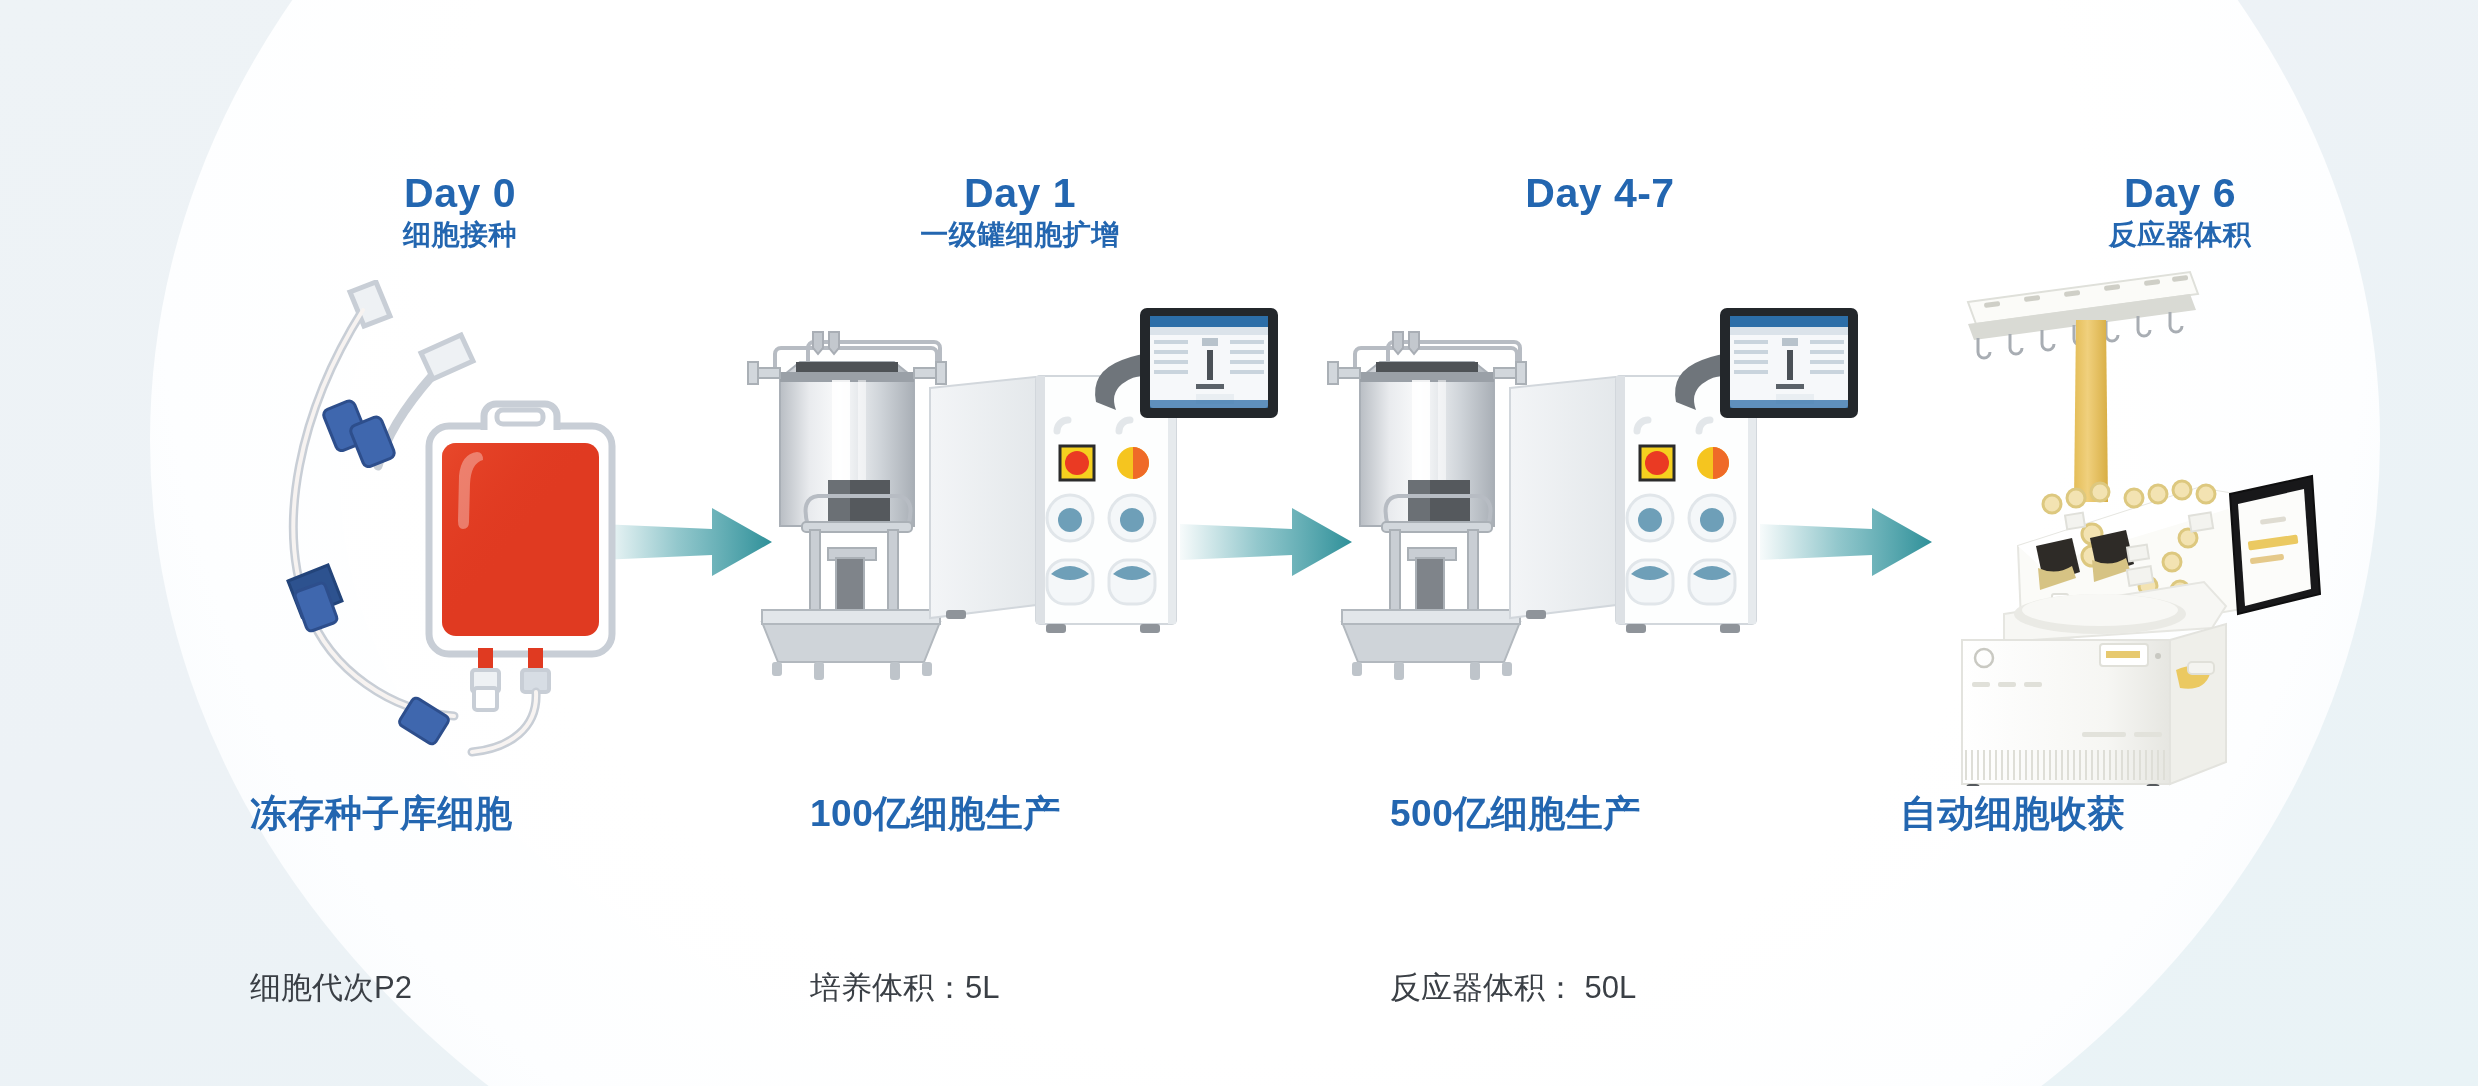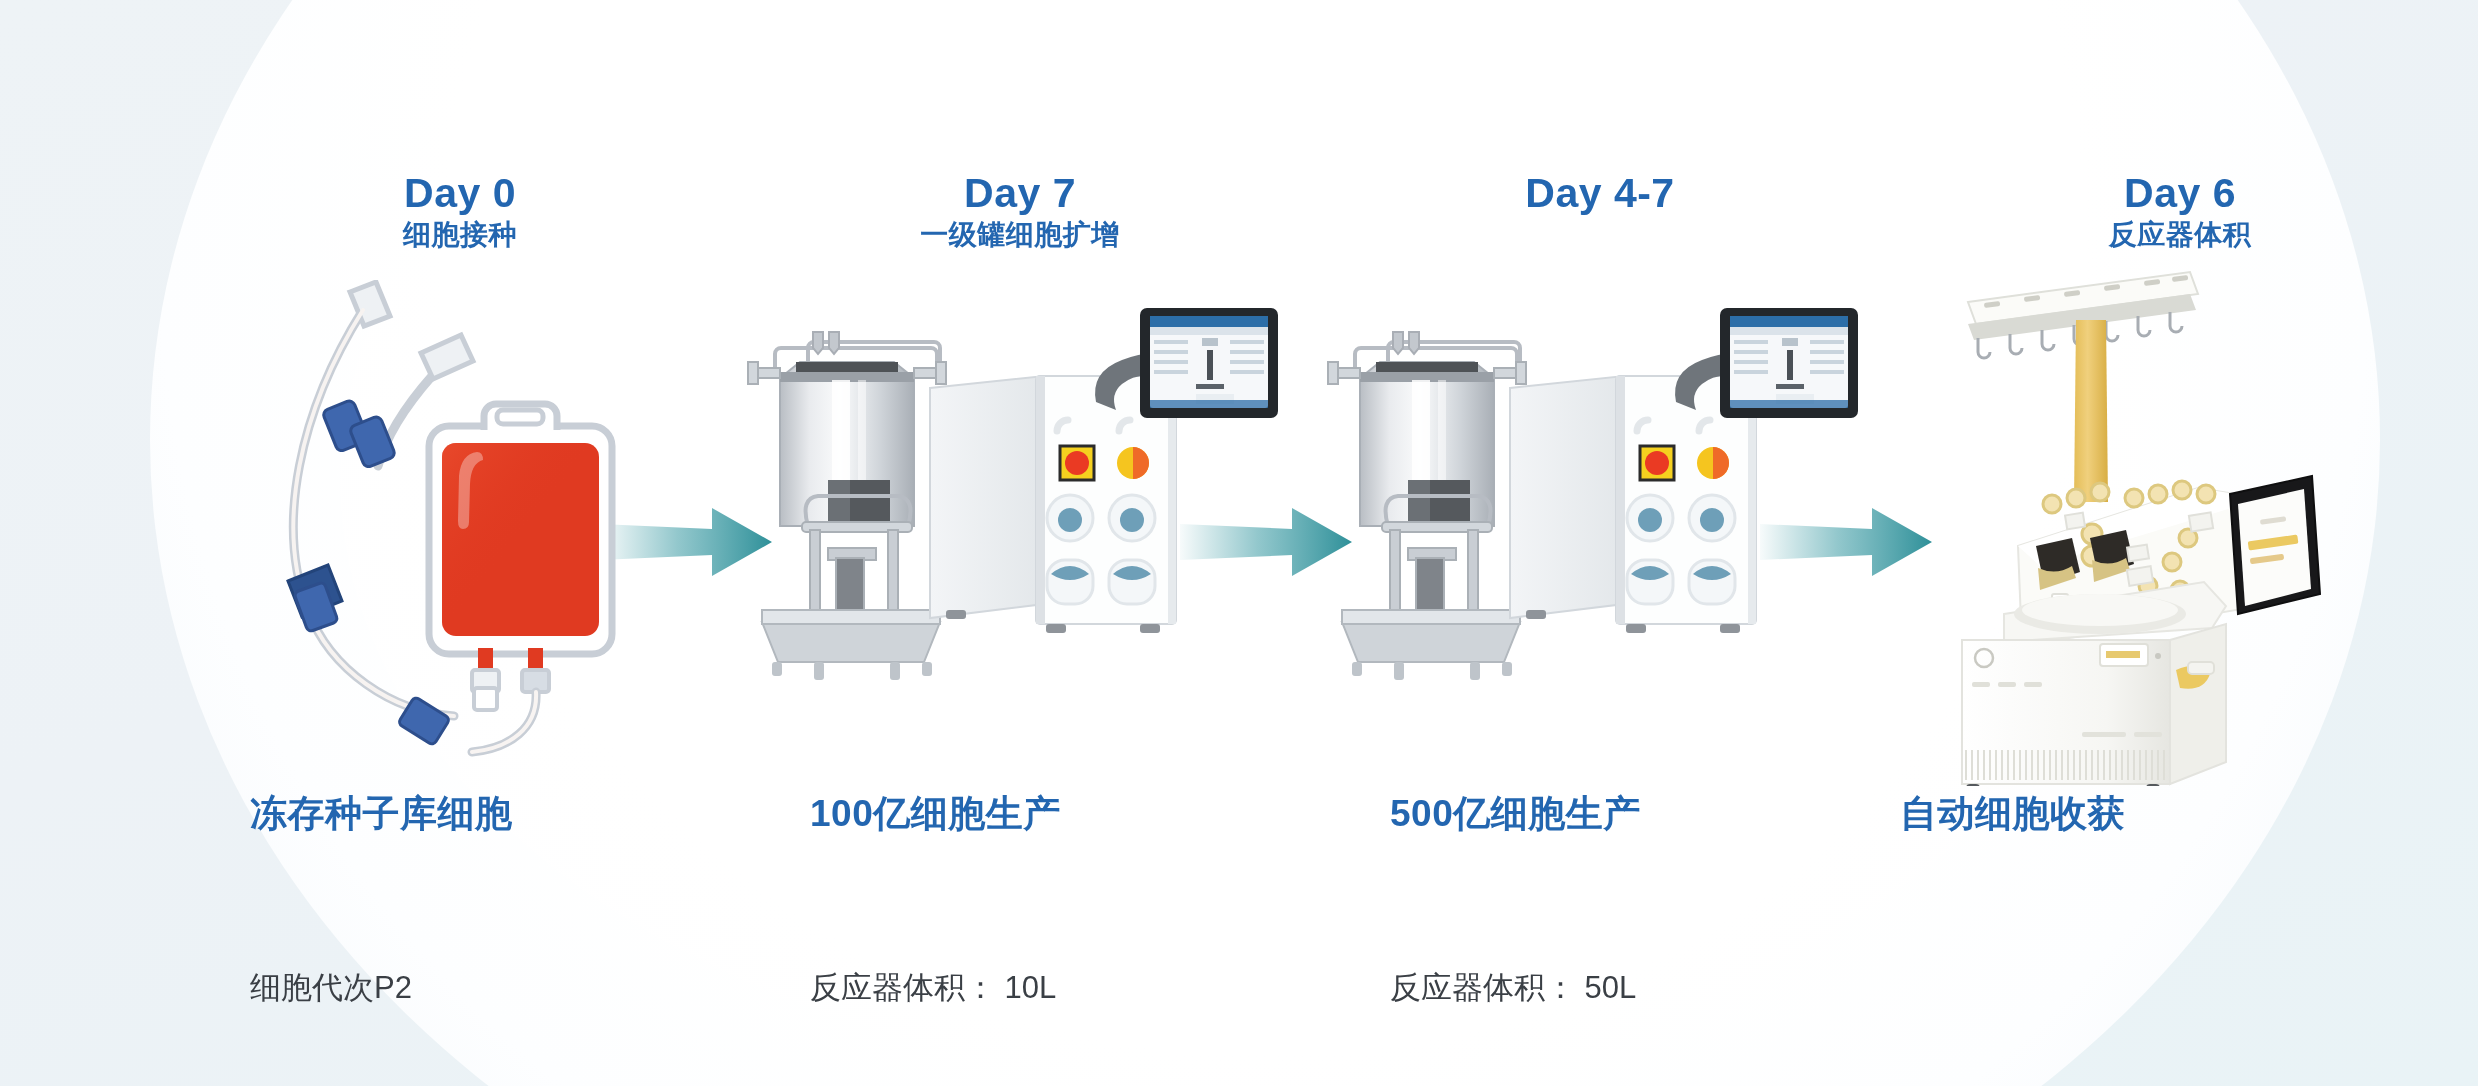--- a/index.html
+++ b/index.html
@@ -228,21 +228,21 @@
       <div class="title">冻存种子库细胞</div>
       <div class="lines">
         <div>细胞代次P2</div>
         <div>细胞数量： 2.5×10⁸</div>
       </div>
     </div>
   </div>
 
   <div class="col col-1">
     <div class="head">
-      <div class="day">Day 7</div>
+      <div class="day">Day 1</div>
       <div class="sub">一级罐细胞扩增</div>
     </div>
 
     <div class="art">
       <svg viewBox="0 0 560 500" width="560" height="500">
         <defs>
           <linearGradient id="steel1" x1="0" y1="0" x2="1" y2="0">
             <stop offset="0" stop-color="#b9bec4"></stop>
               <stop offset=".22" stop-color="#e9ebee"></stop>
             <stop offset=".45" stop-color="#fafbfc"></stop>
@@ -353,21 +353,20 @@
         <rect x="467" y="70" width="6" height="30" fill="#4b5157"></rect>
         <rect x="456" y="104" width="28" height="5" fill="#5b6269"></rect>
         <rect x="456" y="114" width="38" height="10" fill="#e9eef2"></rect>
         <rect x="410" y="120" width="118" height="8" fill="#2c6ea8" opacity=".75"></rect>
       </svg>
     </div>
 
     <div class="foot left">
       <div class="title">100亿细胞生产</div>
       <div class="lines">
-        <div>反应器体积： 10L</div>
         <div>培养体积：5L</div>
         
         
       </div>
     </div>
   </div>
 
   <div class="col col-2">
     <div class="head">
       <div class="day">Day 4-7</div>

